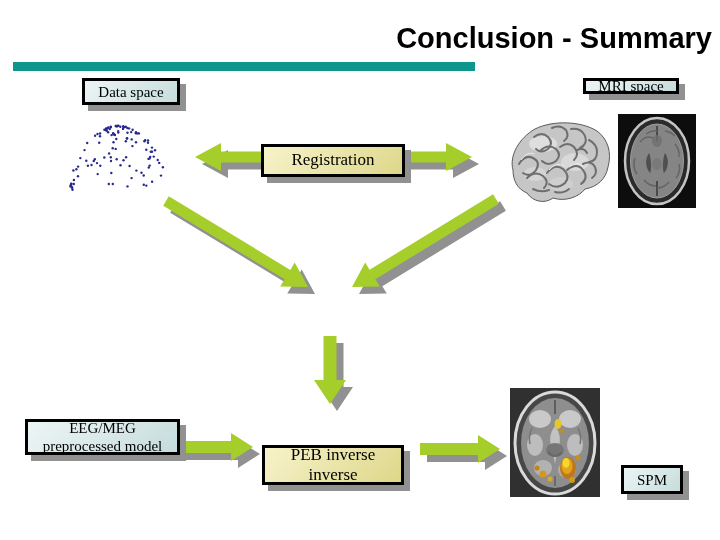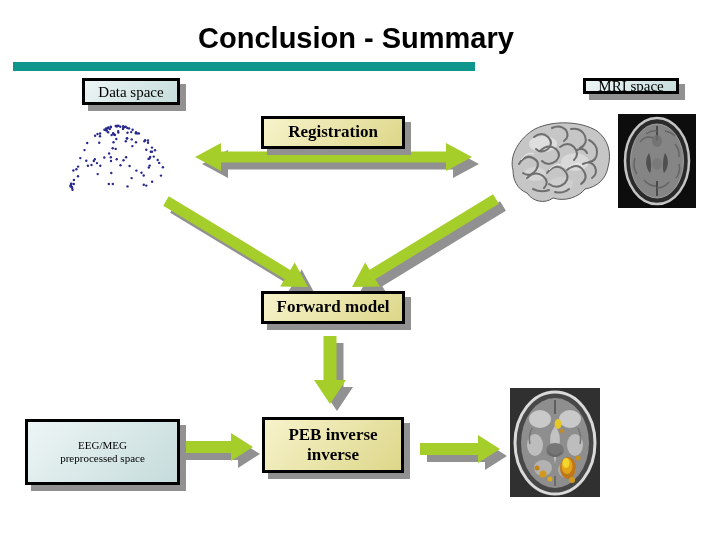--- a/index.html
+++ b/index.html
@@ -1,28 +1,28 @@
 <!DOCTYPE html>
 <html style="--teal: #0f968c; --shadow: #919191; --bluehi: #edf5f5; --bluelo: #c6dcdc; --yelhi: #f7f3cb; --yello: #ddd78a;"><head>
 <meta charset="utf-8">
 <style>
   html,body{margin:0;padding:0;background:#fff;}
   .slide{position:relative;width:720px;height:540px;background:#fff;overflow:hidden;
          font-family:"Liberation Serif",serif;}
-  .title{position:absolute;left:0;top:22px;width:712px;text-align:center;
+  .title{position:absolute;left:0;top:22px;width:712px;text-align:right;
          font-family:"Liberation Sans",sans-serif;font-weight:bold;font-size:29px;color:#000;}
   .accent-bar{position:absolute;left:13px;top:62px;width:462px;height:9px;
          background:var(--teal,#0f968c);}
   .box{position:absolute;box-sizing:border-box;border:3px solid #000;
        box-shadow:6px 6px 0 var(--shadow,#919191);
        display:flex;flex-direction:column;align-items:center;justify-content:center;
        text-align:center;line-height:1.2;color:#000;}
   .blue{background:linear-gradient(135deg,var(--bluehi,#edf5f5),var(--bluelo,#c6dcdc));margin-left:20px;}
   .yellow{background:linear-gradient(135deg,var(--yelhi,#f7f3cb),var(--yello,#ddd78a));}
-  .bold{font-weight:bold;}
+  .bold{font-weight:normal;margin-top:28px;}
   svg.abs{position:absolute;}
 </style>
 </head>
 <body>
 
 <div class="slide">
 
   <div class="title">Conclusion - Summary</div>
   <div class="accent-bar"></div>
 
@@ -252,28 +252,28 @@
   </div>
 
   <div class="box blue" style="left:563px;top:78px;width:96px;height:16px;font-size:15px">
     <span>MRI space</span>
   </div>
 
   <div class="box yellow bold" style="left:261px;top:116px;width:144px;height:33px;font-size:17px">
     <span>Registration</span>
   </div>
 
-  <div class="box yellow bold" style="left:261px;top:291px;width:144px;height:33px;font-size:17px">
-    <span>Forward model</span>
-  </div>
-
-  <div class="box blue" style="left:5px;top:419px;width:155px;height:66px;font-size:11px">
+
+  <div class="box blue" style="left:5px;top:419px;width:155px;height:36px;font-size:15px">
     <span>EEG/MEG</span>
-    <span>preprocessed space</span>
-  </div>
-
-  <div class="box yellow bold" style="left:262px;top:417px;width:142px;height:56px;font-size:17px">
+    <span>preprocessed model</span>
+  </div>
+
+  <div class="box yellow bold" style="left:262px;top:417px;width:142px;height:40px;font-size:17px">
     <span>PEB inverse</span>
     <span>inverse</span>
   </div>
 
+  <div class="box blue" style="left:601px;top:465px;width:62px;height:29px;font-size:15px">
+    <span>SPM</span>
+  </div>
 
 </div>
 
 </body></html>

